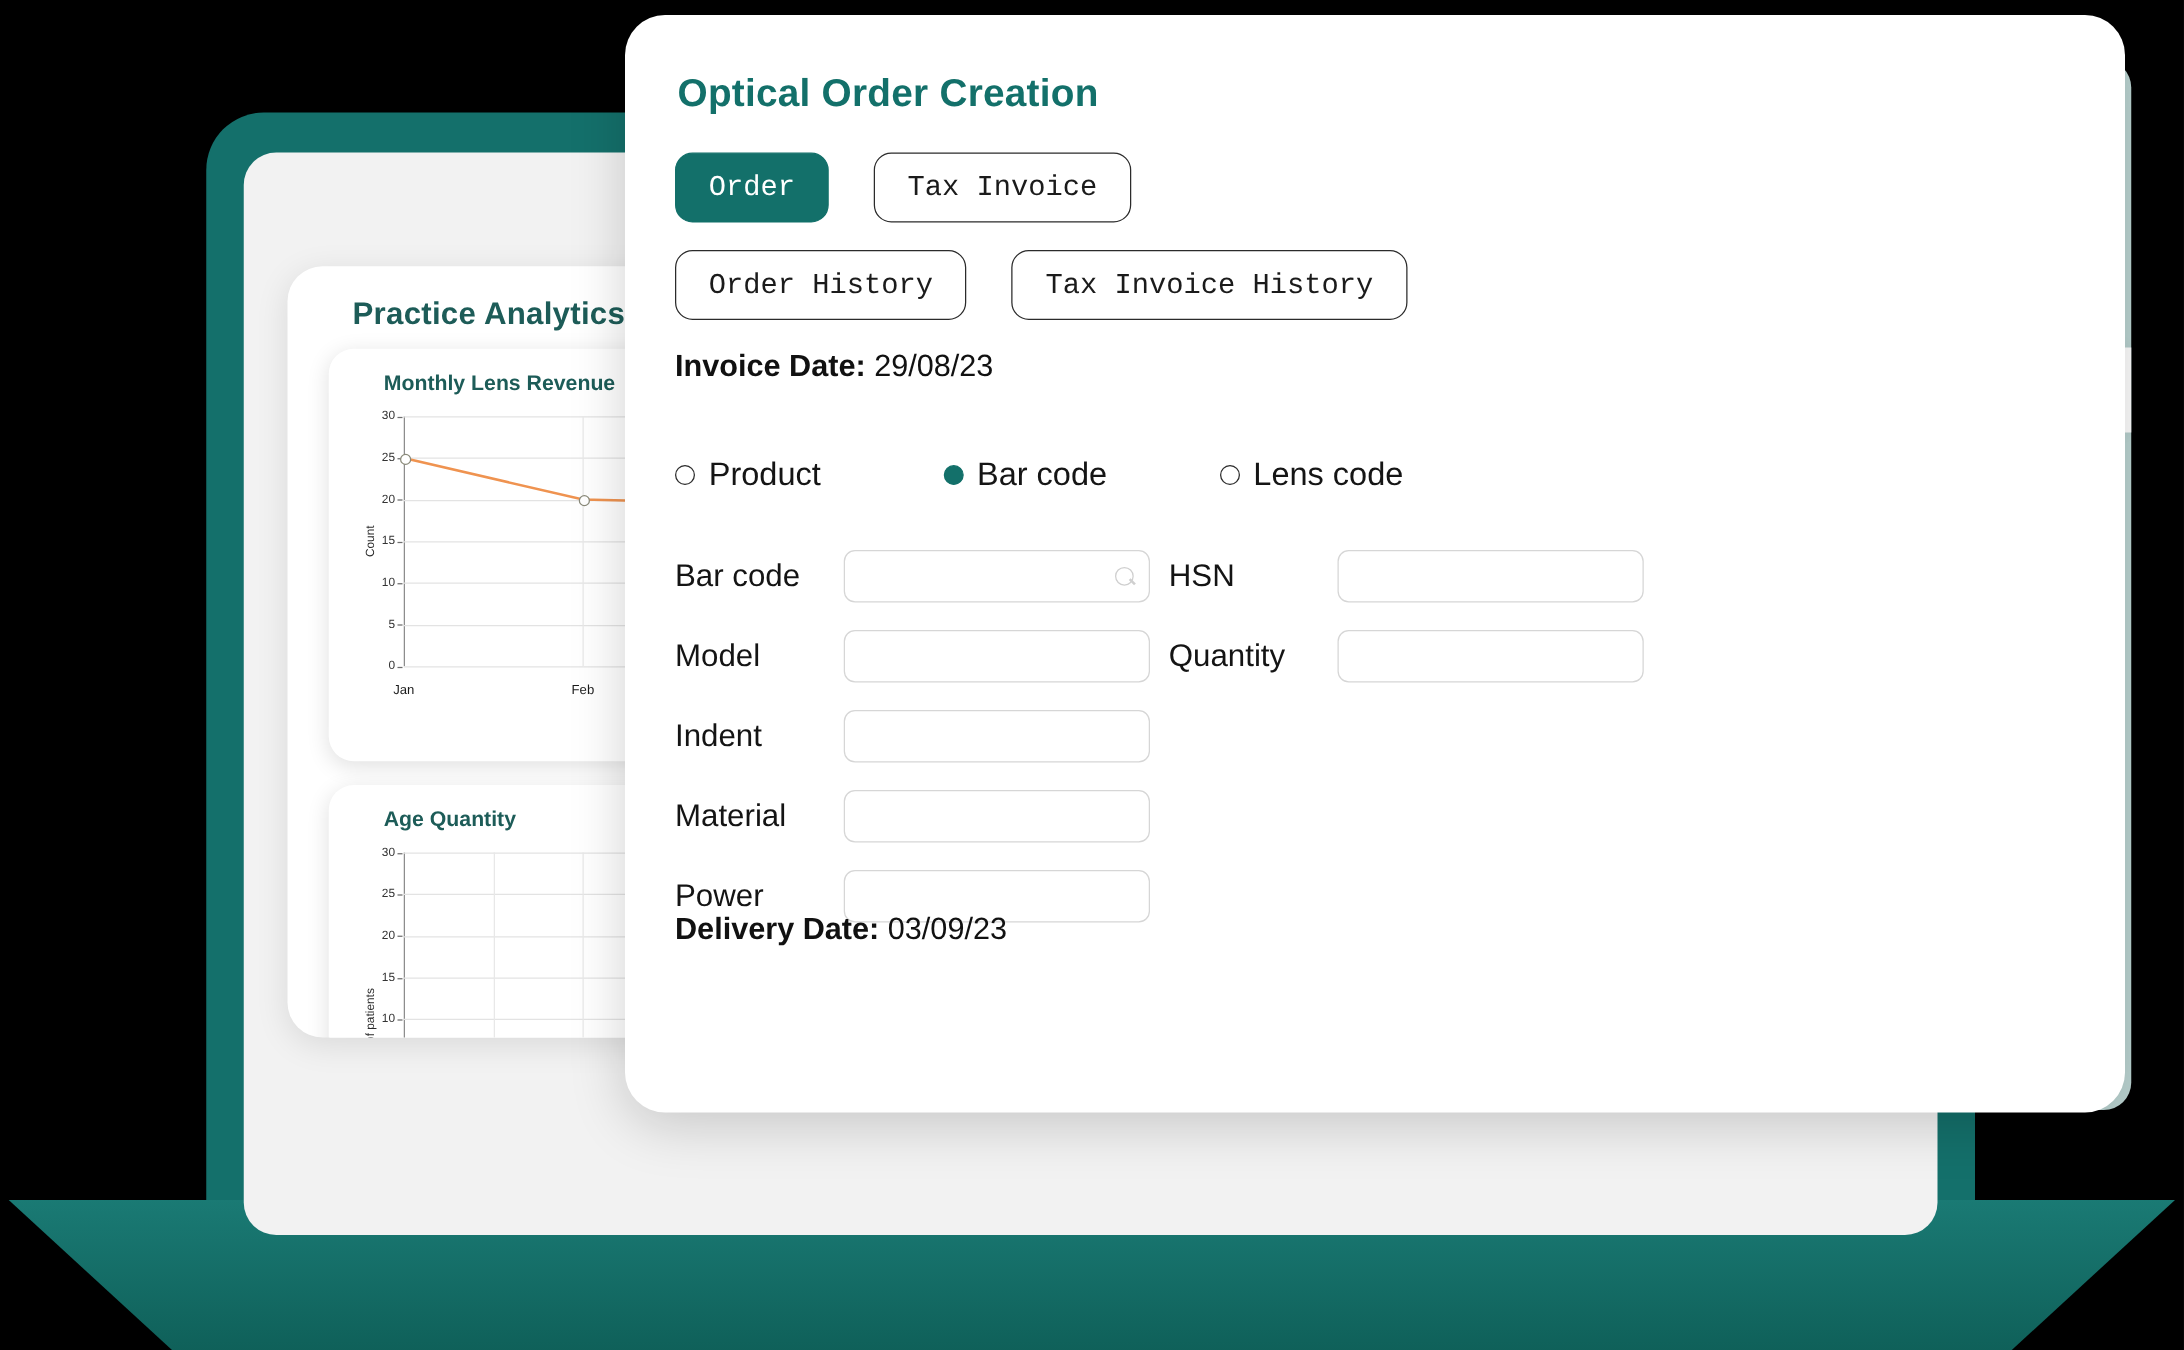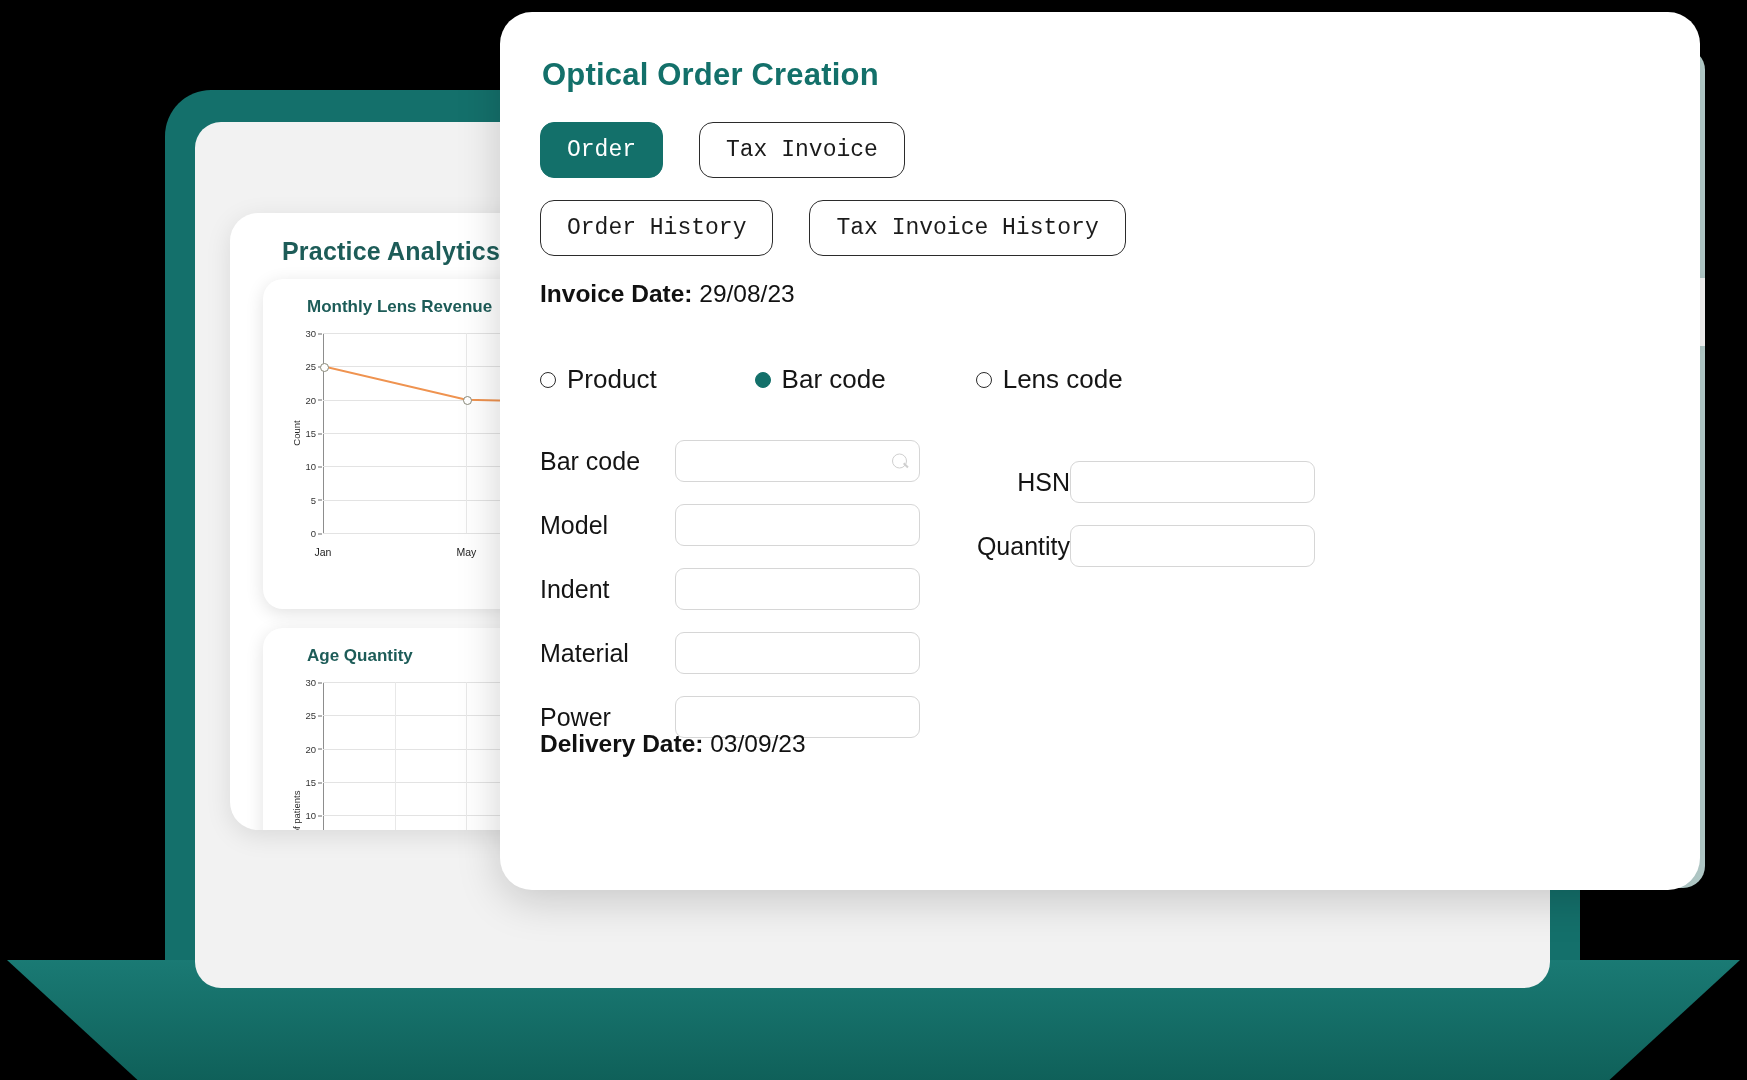--- a/index.html
+++ b/index.html
@@ -280,21 +280,21 @@
     width: 16px;
     height: 16px;
     border-radius: 50%;
     border: 1.6px solid #2b2b2b;
     background: #ffffff;
     box-sizing: border-box;
   }
   .dot.sel { background: #13706a; border-color: #13706a; }
 
   .fields-left { position: absolute; left: 40px; top: 425px; }
-  .fields-right { position: absolute; left: 435px; top: 446px; text-align: right; }
+  .fields-right { position: absolute; left: 435px; top: 425px; }
   .field {
     display: flex;
     align-items: center;
     height: 48px;
     margin-bottom: 16px;
   }
   .field-label {
     font-size: 25px;
     color: #141414;
     white-space: nowrap;
@@ -357,21 +357,21 @@
           <div class="grid-h" style="top: 100px;"></div>
           <div class="ytick" style="top: 100px;">15</div>
           <div class="grid-h" style="top: 66.6667px;"></div>
           <div class="ytick" style="top: 66.6667px;">20</div>
           <div class="grid-h" style="top: 33.3333px;"></div>
           <div class="ytick" style="top: 33.3333px;">25</div>
           <div class="grid-h" style="top: 0px;"></div>
           <div class="ytick" style="top: 0px;">30</div>
           <div class="xtick" style="left: 0px;">Jan</div>
           <div class="grid-v" style="left: 143.333px;"></div>
-          <div class="xtick" style="left: 143.333px;">May</div>
+          <div class="xtick" style="left: 143.333px;">Feb</div>
           <div class="grid-v" style="left: 286.667px;"></div>
           <div class="xtick" style="left: 286.667px;">March</div>
           <div class="grid-v" style="left: 430px;"></div>
           <div class="xtick" style="left: 430px; font-size: 8.5px;">High</div>
           <svg width="430" height="200" style="position: absolute; left: 0px; top: 0px;">
             <polyline points="0,33.333333333333314 143.33333333333331,66.66666666666669 286.66666666666663,70 430,120" fill="none" stroke="#ef9350" stroke-width="2"></polyline>
           </svg>
           <div class="marker" style="left: 0px; top: 33.3333px;"></div>
           <div class="marker" style="left: 143.333px; top: 66.6667px;"></div>
           <div class="marker" style="left: 286.667px; top: 70px;"></div>

